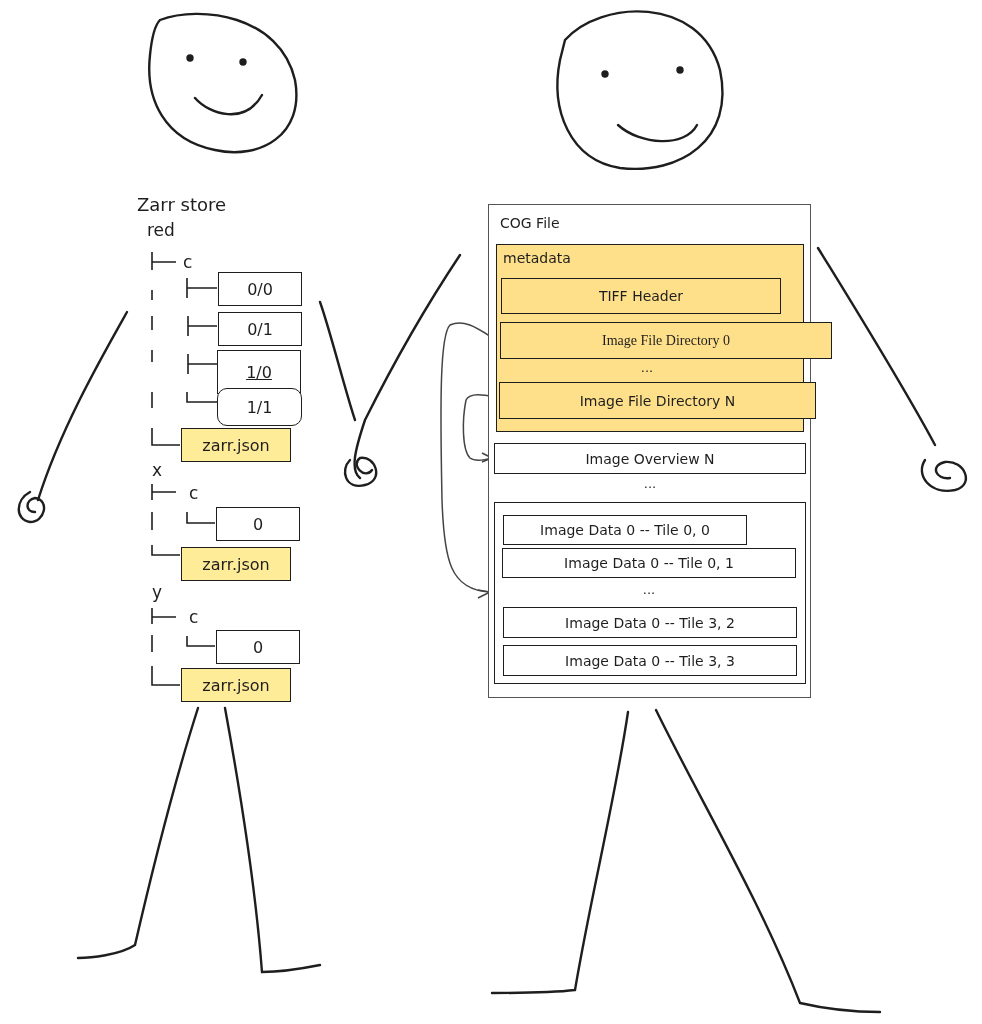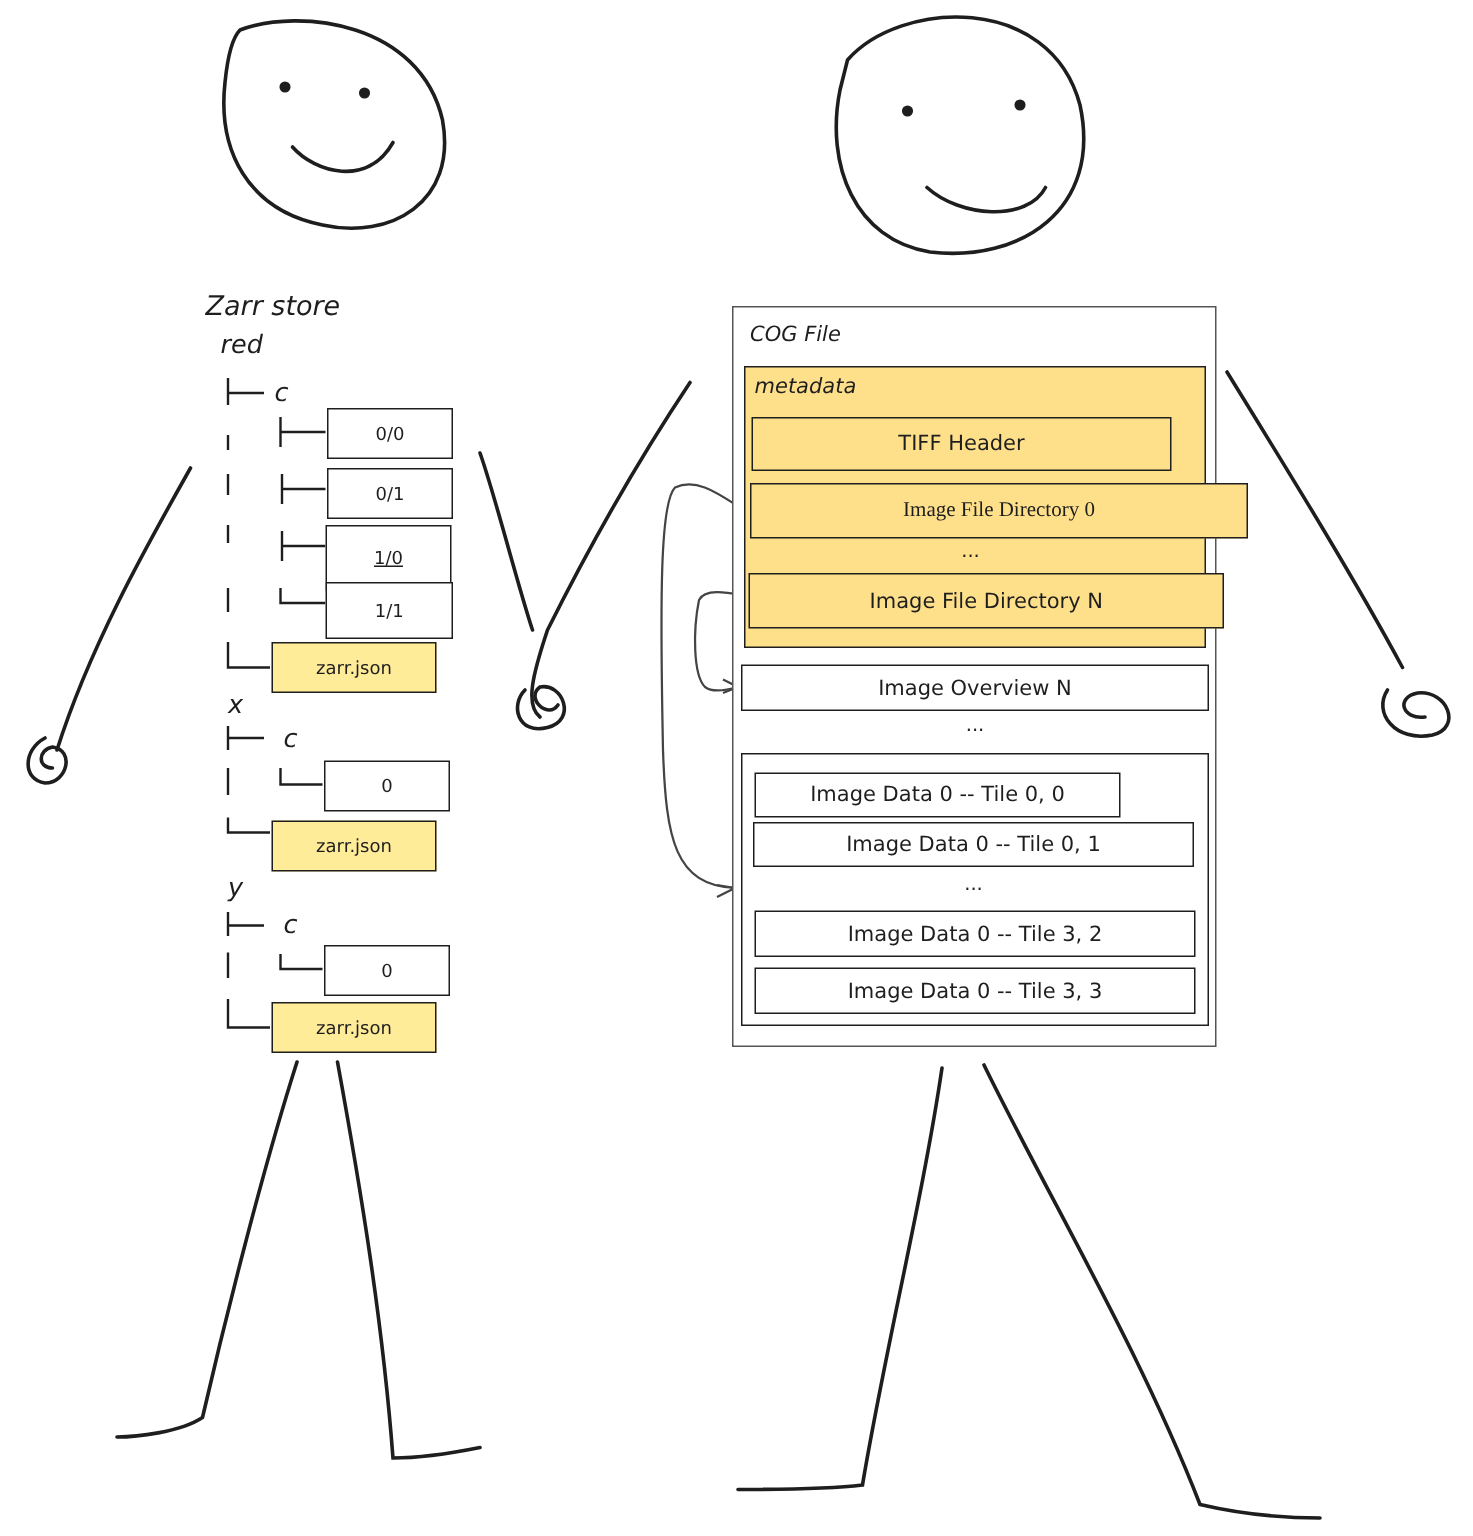--- a/index.html
+++ b/index.html
@@ -1,23 +1,23 @@
 <!DOCTYPE html>
 <html><head>
 <meta charset="utf-8">
 <style>
   html, body { margin:0; padding:0; background:#ffffff; }
   body { width:982px; height:1024px; position:relative; overflow:hidden;
          font-family:"DejaVu Sans", sans-serif; color:#1e1e1e; }
   svg.figures { position:absolute; left:0; top:0; }
-  .abs { position:absolute;font-style:italic; }
+  .abs { position:absolute; }
   .label { font-size:17px; white-space:nowrap; }
   .box { position:absolute; border:1.6px solid #1e1e1e; background:#fff;
          display:flex; align-items:center; justify-content:center;
-         font-size:12px; box-sizing:border-box; }
+         font-size:16px; box-sizing:border-box; }
   .box.yellow { background:#ffec99; }
   .cog-outer { position:absolute; border:1.4px solid #555; background:#fff; box-sizing:border-box; }
   .meta { position:absolute; background:#ffe08a; border:1.6px solid #1e1e1e; box-sizing:border-box; }
   .small { font-size:14px; }
   .dots { position:absolute; font-size:13px; text-align:center; }
 </style>
 </head>
 <body>
 
 <svg class="figures" width="982" height="1024">
@@ -75,21 +75,21 @@
   </g>
 </svg>
 
 <div class="abs label" style="left:137px;top:194px;font-size:18px;">Zarr store</div>
 
 <div class="abs label" style="left:147px;top:220px;">red</div>
 <div class="abs label" style="left:183px;top:252px;">c</div>
 <div class="box" style="left:218px;top:272px;width:84px;height:34px;">0/0</div>
 <div class="box" style="left:218px;top:312px;width:84px;height:34px;">0/1</div>
 <div class="box" style="left:217px;top:350px;width:84px;height:44px;text-decoration:underline;">1/0</div>
-<div class="box" style="left:217px;top:388px;width:85px;height:38px;">1/1</div>
+<div class="box" style="left:217px;top:388px;width:85px;height:38px;border-radius:10px;">1/1</div>
 <div class="box yellow" style="left:181px;top:428px;width:110px;height:34px;">zarr.json</div>
 
 <div class="abs label" style="left:152px;top:460px;">x</div>
 <div class="abs label" style="left:189px;top:483px;">c</div>
 <div class="box" style="left:216px;top:507px;width:84px;height:34px;">0</div>
 <div class="box yellow" style="left:181px;top:547px;width:110px;height:34px;">zarr.json</div>
 
 <div class="abs label" style="left:152px;top:582px;">y</div>
 <div class="abs label" style="left:189px;top:607px;">c</div>
 <div class="box" style="left:216px;top:630px;width:84px;height:34px;">0</div>

